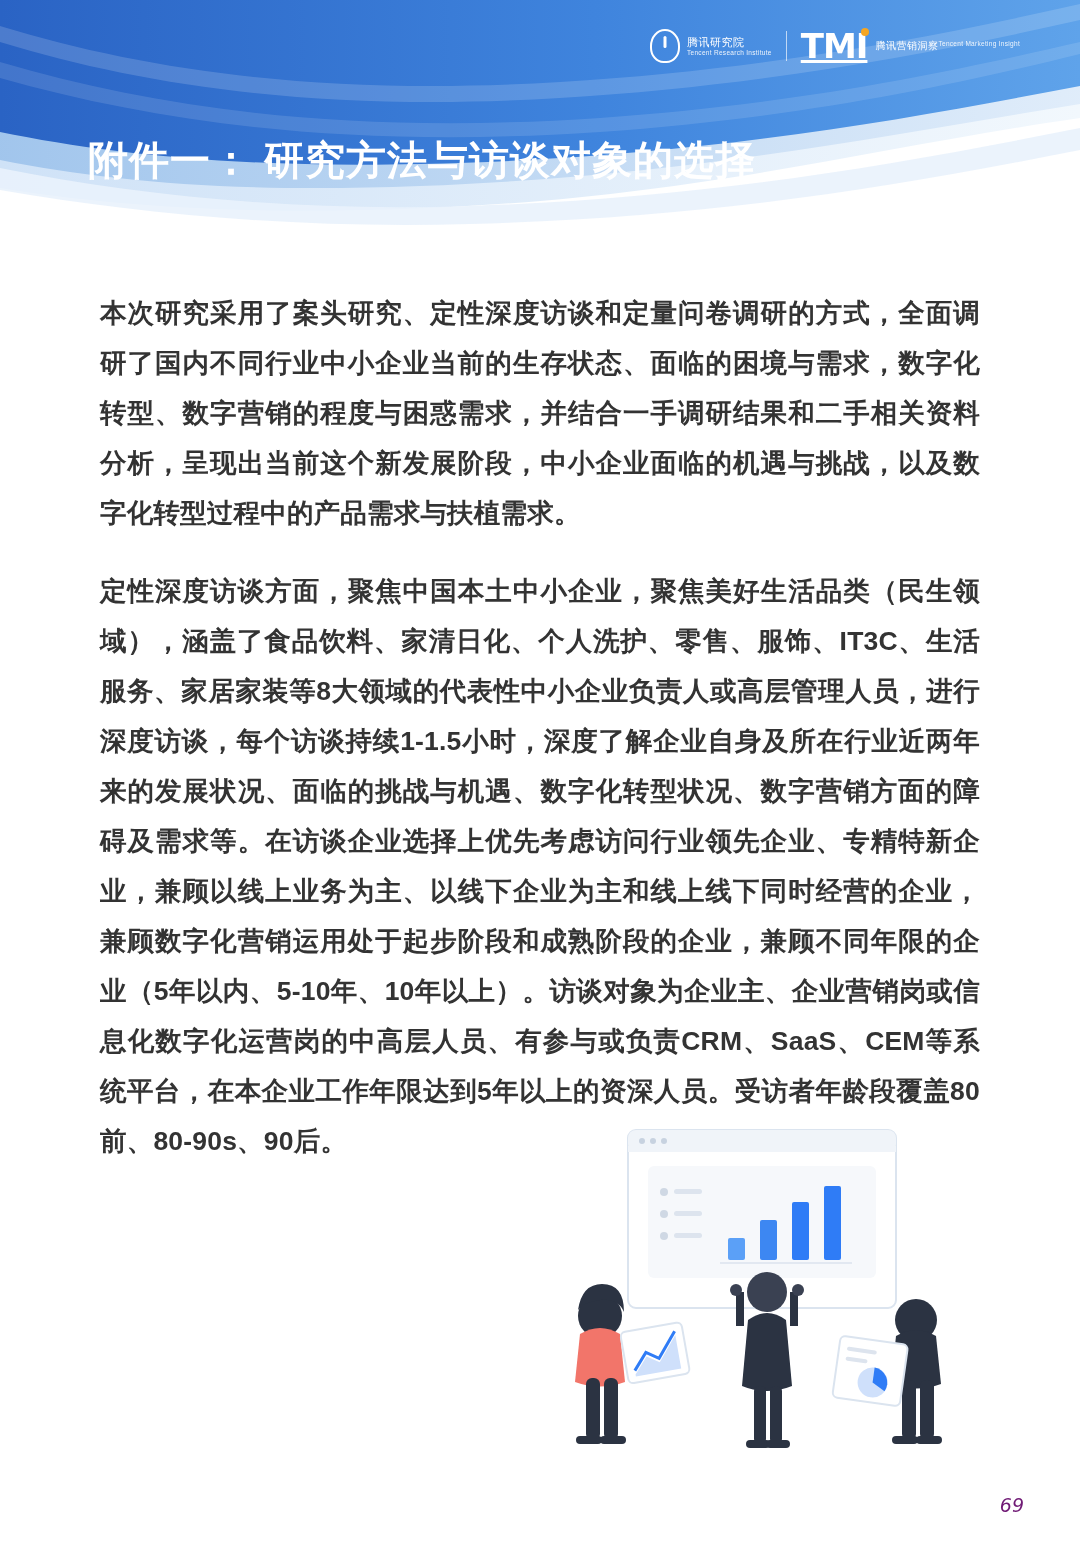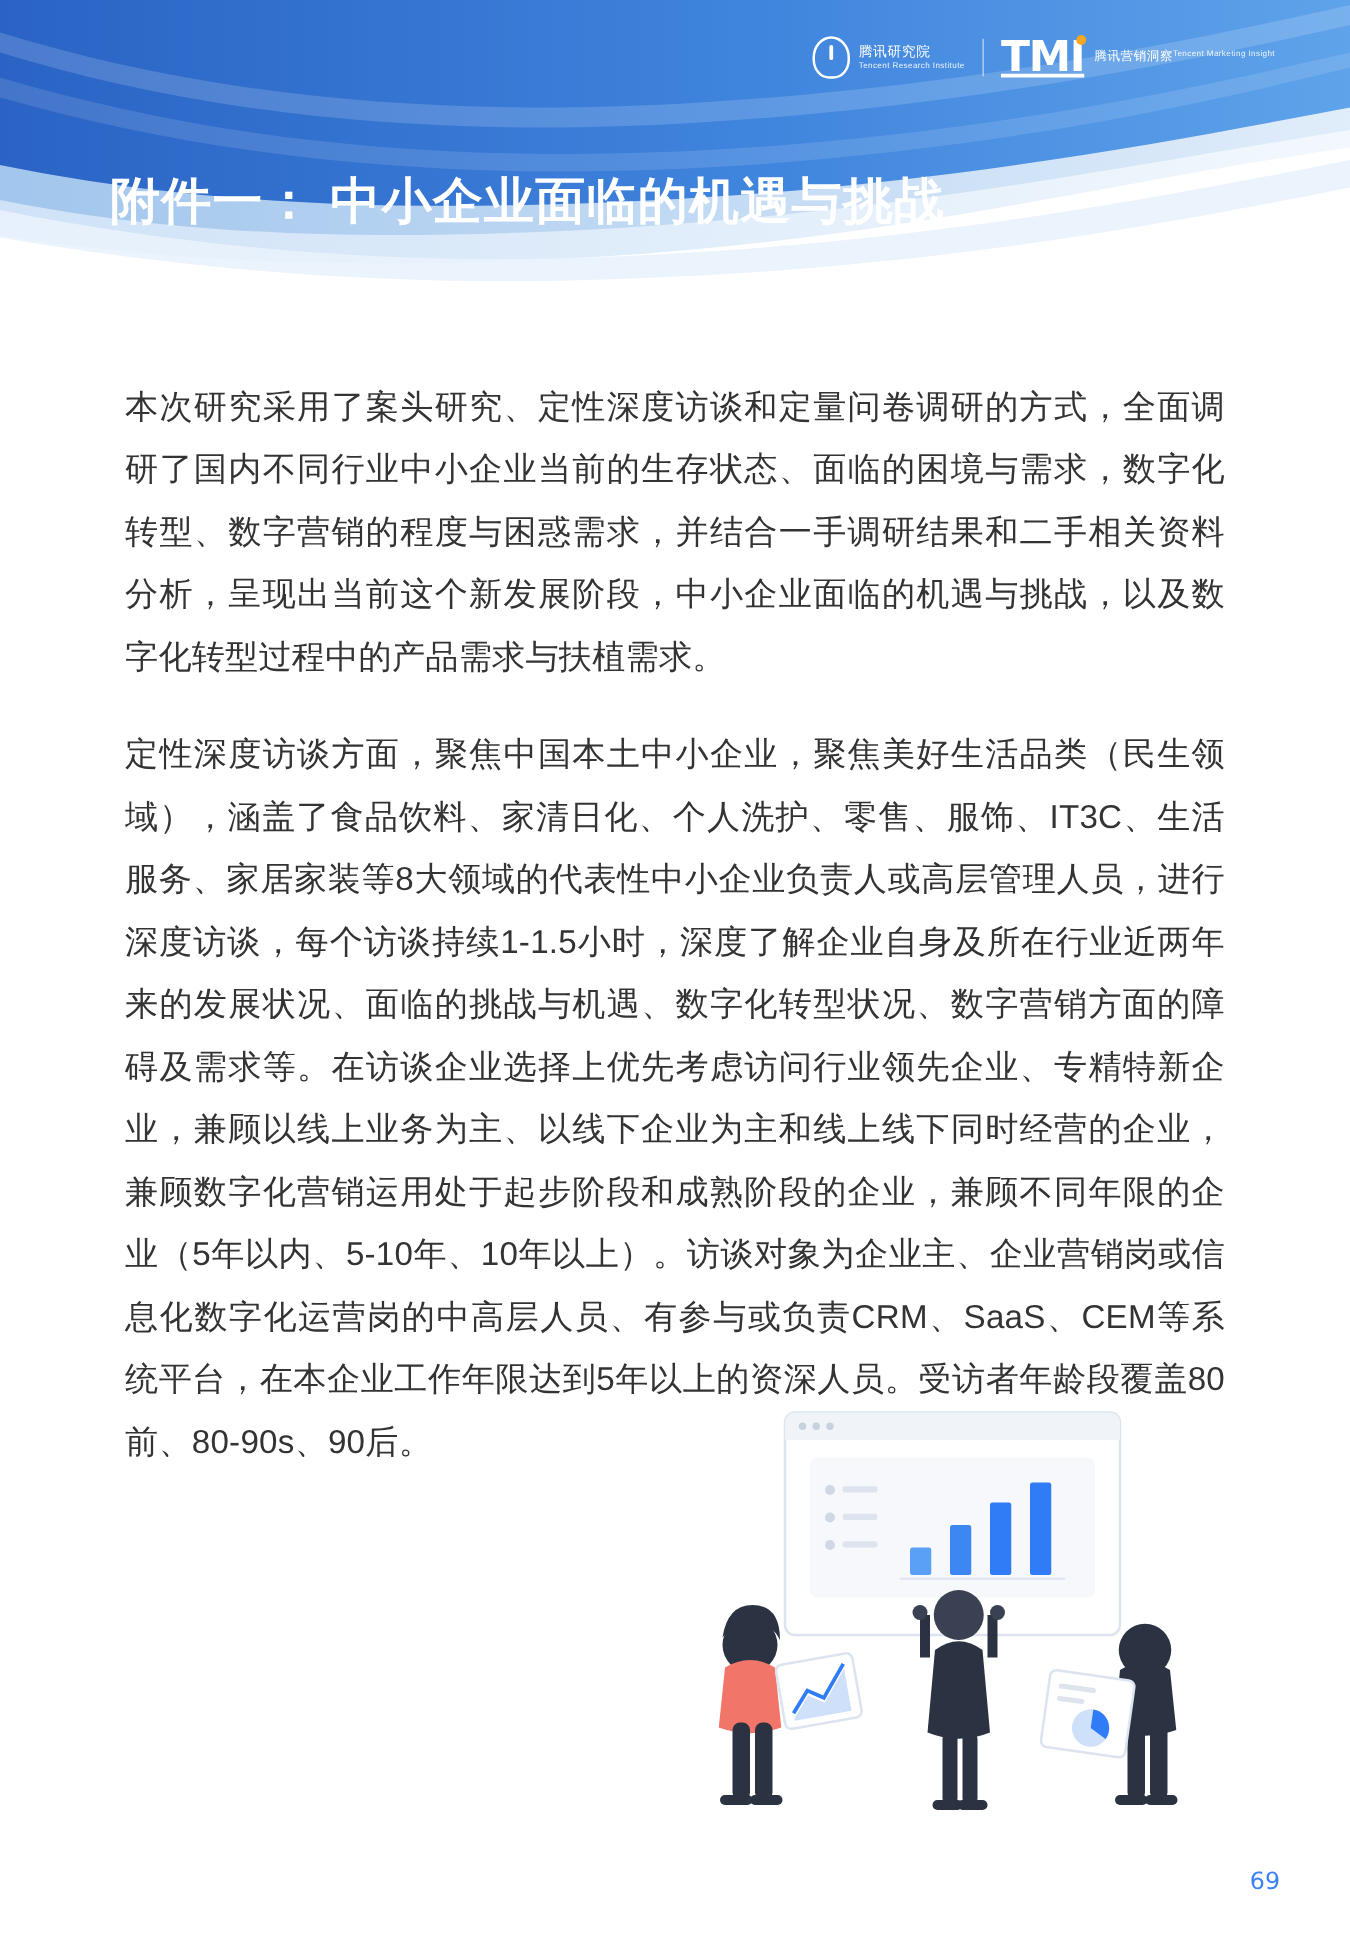--- a/index.html
+++ b/index.html
@@ -113,23 +113,24 @@
     font-size: 40px;
     font-weight: 700;
     color: #ffffff;
     letter-spacing: 1px;
     white-space: nowrap;
   }
 
   
   .content {
     position: absolute;
-    top: 300px;
+    top: 288px;
     left: 100px;
     width: 880px;
+    font-weight: bold;
   }
   .para {
     font-size: 26.5px;
     line-height: 50px;
     color: #333333;
     text-align: justify;
     margin: 0 0 28px 0;
     letter-spacing: .2px;
   }
 
@@ -141,22 +142,23 @@
     width: 460px;
     height: 350px;
   }
 
   
   .page-number {
     position: absolute;
     right: 56px;
     bottom: 44px;
     font-size: 19px;
-    color: #3b82f6;
+    color: #701a75;
     font-family: "DejaVu Sans", sans-serif;
+    font-style: italic;
   }
 </style>
 </head>
 <body>
 
 <div class="page">
 
   <div class="header-band">
     <svg width="1080" height="230" viewBox="0 0 1080 230" xmlns="http://www.w3.org/2000/svg">
       <defs>
@@ -202,21 +204,21 @@
         <span>TMI</span>
         <span class="tmi-dot"></span>
       </span>
       <span class="logo-tmi-text">
         <span class="logo-tmi-cn">腾讯营销洞察</span>
         <span class="logo-tmi-en">Tencent Marketing Insight</span>
       </span>
     </div>
   </div>
 
-  <h1 class="page-title">附件一： 中小企业面临的机遇与挑战</h1>
+  <h1 class="page-title">附件一： 研究方法与访谈对象的选择</h1>
 
   <div class="content">
     <p class="para">本次研究采用了案头研究、定性深度访谈和定量问卷调研的方式，全面调研了国内不同行业中小企业当前的生存状态、面临的困境与需求，数字化转型、数字营销的程度与困惑需求，并结合一手调研结果和二手相关资料分析，呈现出当前这个新发展阶段，中小企业面临的机遇与挑战，以及数字化转型过程中的产品需求与扶植需求。</p>
     <p class="para">定性深度访谈方面，聚焦中国本土中小企业，聚焦美好生活品类（民生领域），涵盖了食品饮料、家清日化、个人洗护、零售、服饰、IT3C、生活服务、家居家装等8大领域的代表性中小企业负责人或高层管理人员，进行深度访谈，每个访谈持续1-1.5小时，深度了解企业自身及所在行业近两年来的发展状况、面临的挑战与机遇、数字化转型状况、数字营销方面的障碍及需求等。在访谈企业选择上优先考虑访问行业领先企业、专精特新企业，兼顾以线上业务为主、以线下企业为主和线上线下同时经营的企业，兼顾数字化营销运用处于起步阶段和成熟阶段的企业，兼顾不同年限的企业（5年以内、5-10年、10年以上）。访谈对象为企业主、企业营销岗或信息化数字化运营岗的中高层人员、有参与或负责CRM、SaaS、CEM等系统平台，在本企业工作年限达到5年以上的资深人员。受访者年龄段覆盖80前、80-90s、90后。</p>
   </div>
 
   <div class="illustration">
     <svg width="460" height="350" viewBox="0 0 460 350" xmlns="http://www.w3.org/2000/svg">
 
       <rect x="88" y="10" width="268" height="178" rx="8" fill="#ffffff" stroke="#dbe4ef" stroke-width="2"></rect>

